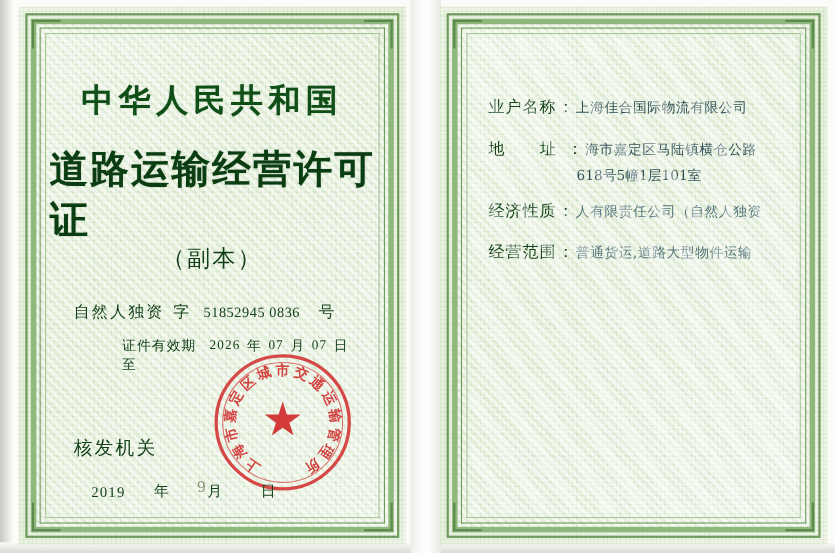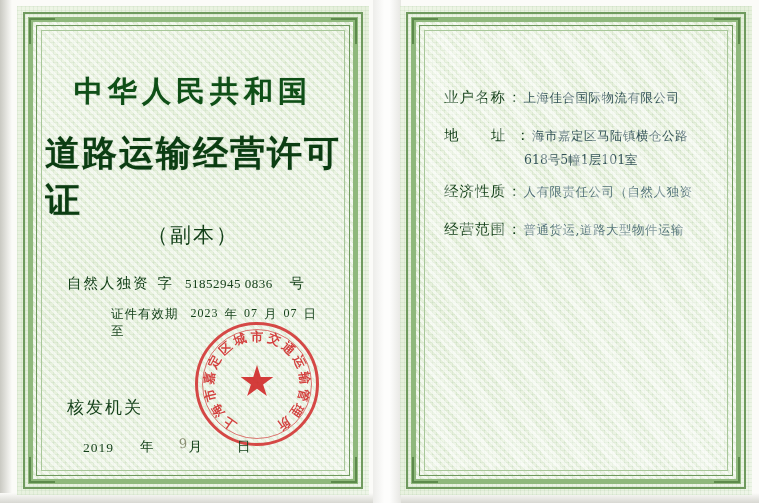--- a/index.html
+++ b/index.html
@@ -341,21 +341,21 @@
 
       <div class="line-no">
         <span class="lab1">自然人独资</span>
         <span class="zi">字</span>
         <span class="num">51852945 0836</span>
         <span class="hao">号</span>
       </div>
 
       <div class="line-valid">
         <span>证件有效期至</span>
-        <span class="date">2023</span>
+        <span class="date">2026</span>
         <span class="sep">年</span>
         <span class="date">07</span>
         <span class="sep">月</span>
         <span class="date">07</span>
         <span class="sep">日</span>
       </div>
 
       <div class="seal">
         <div class="ring"></div>
         <div class="ring2"></div>

